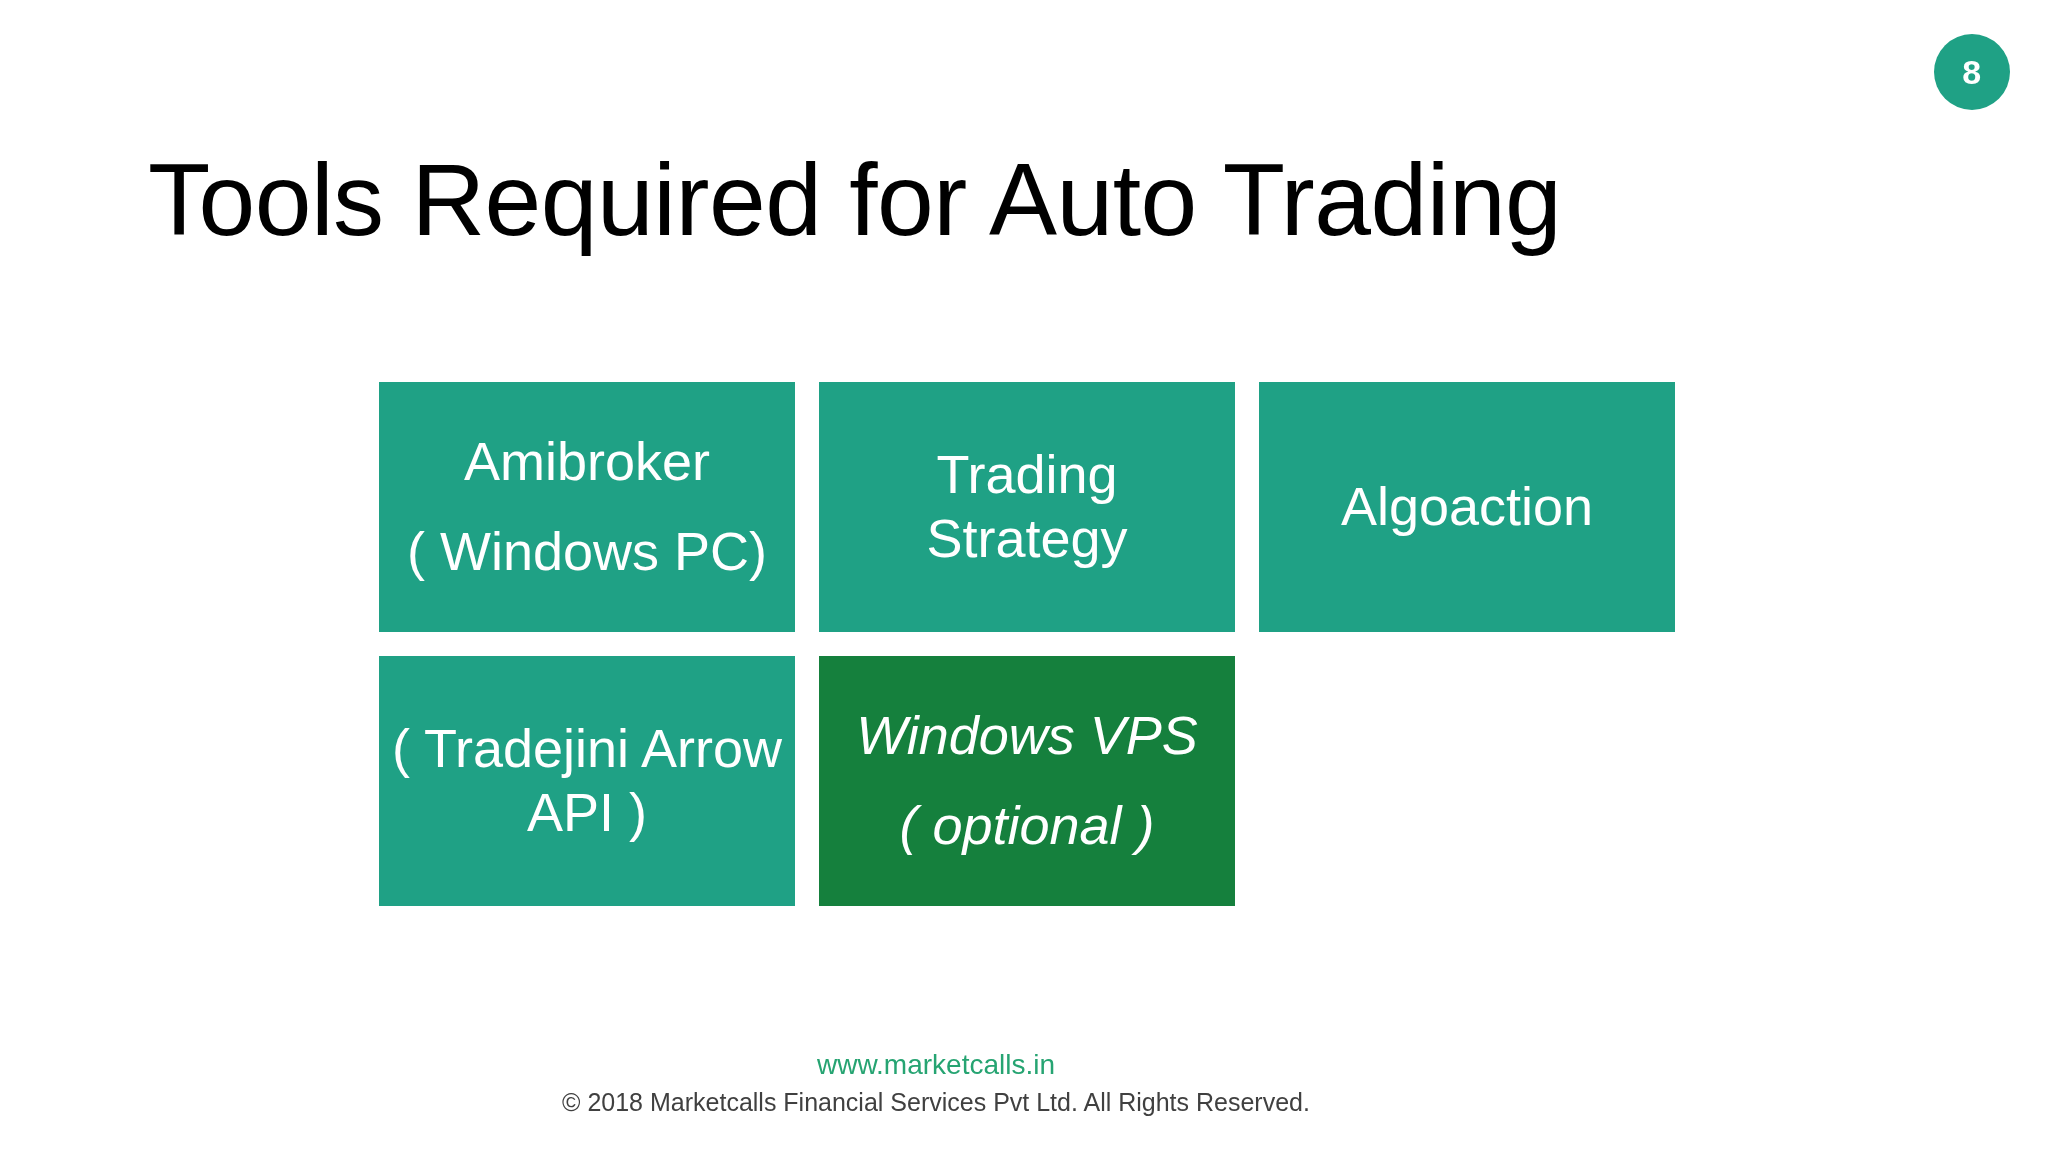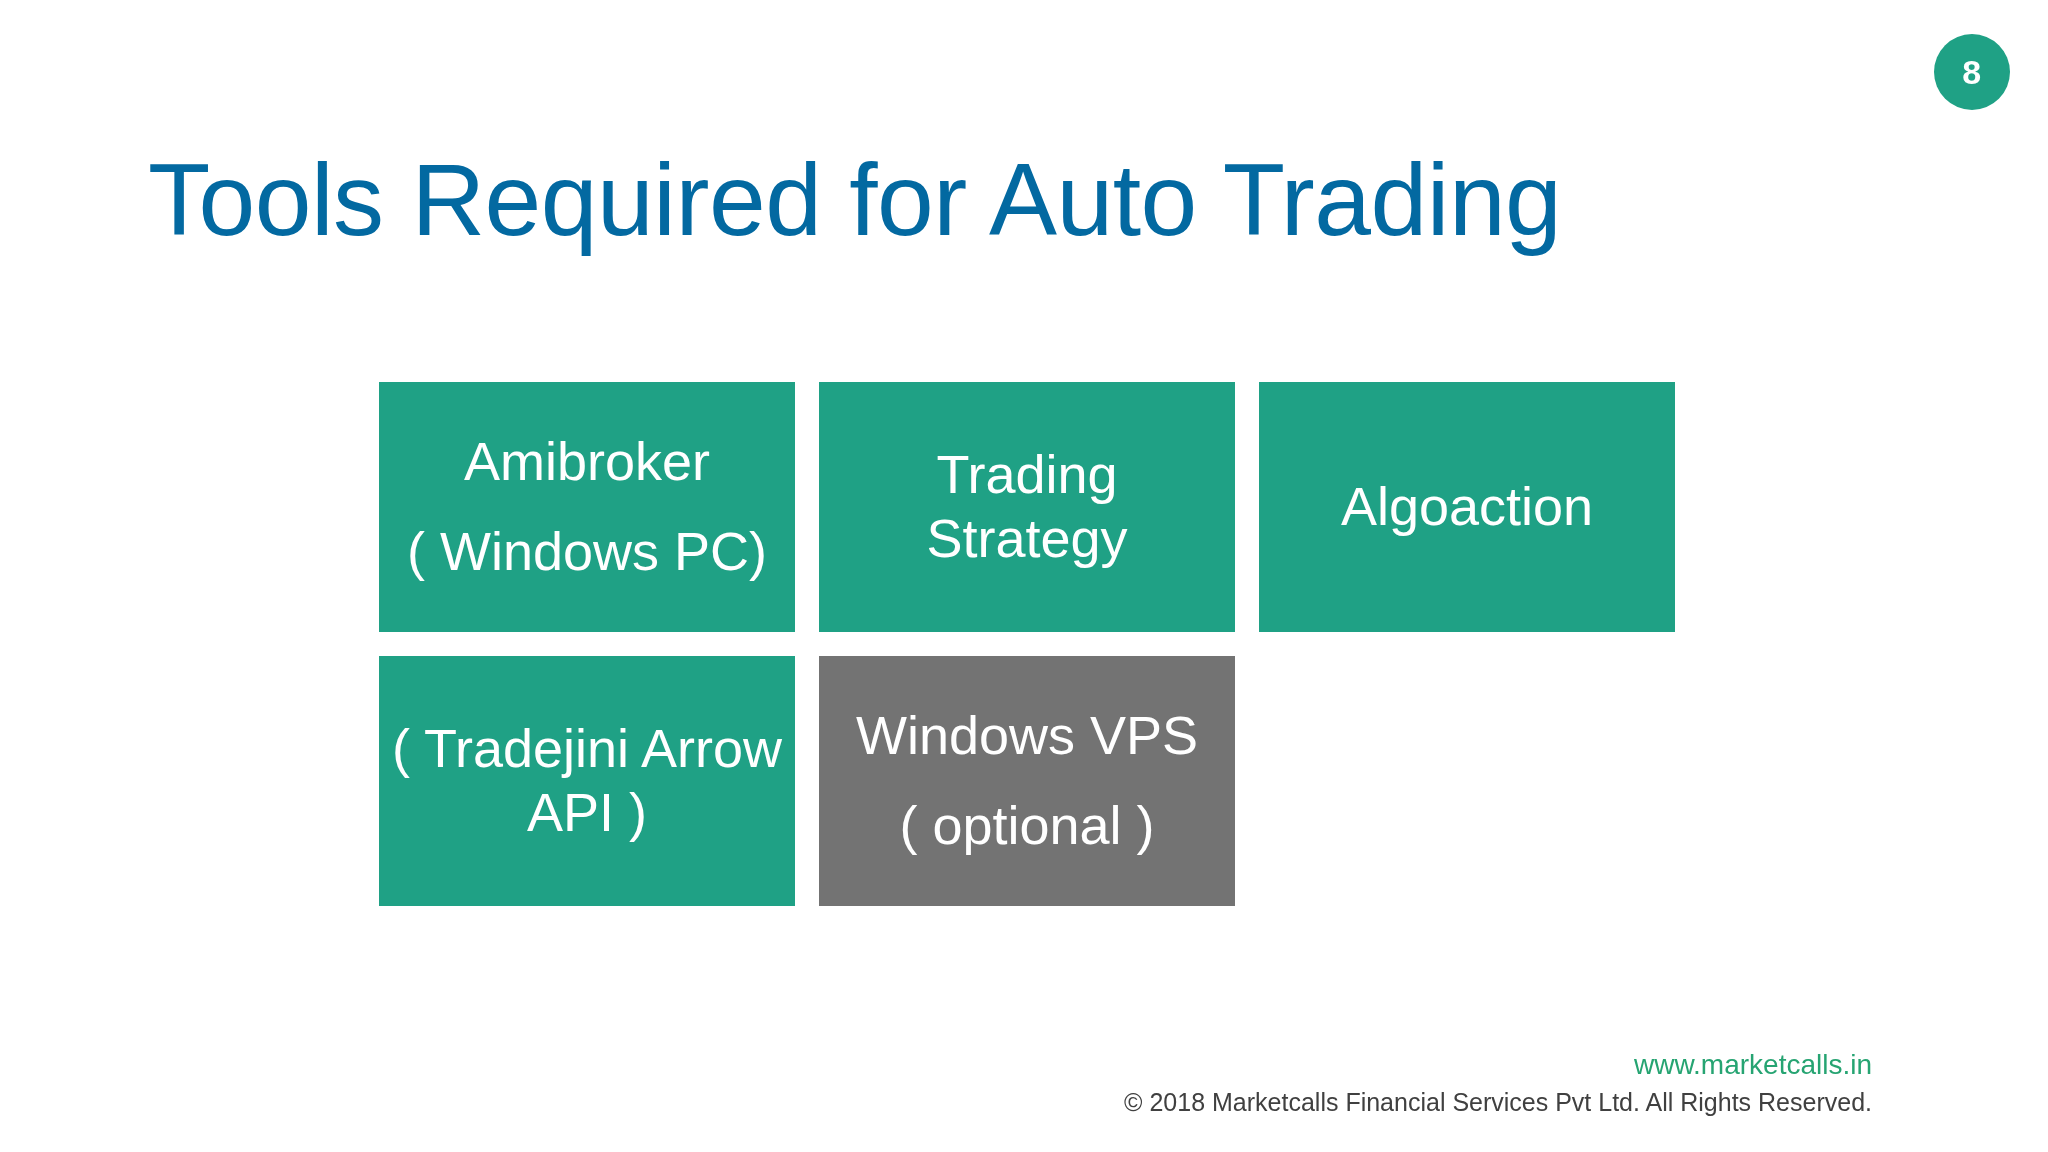--- a/index.html
+++ b/index.html
@@ -36,21 +36,21 @@
     letter-spacing: 0.5px;
   }
 
   
   .slide-title {
     position: absolute;
     left: 148px;
     top: 74px;
     font-size: 102px;
     line-height: 1.15;
-    color: #0369a1;
+    color: #000000;
     font-weight: normal;
     white-space: nowrap;
     letter-spacing: -0.5px;
   }
 
   
   .grid {
     position: absolute;
     left: 379px;
     top: 382px;
@@ -67,42 +67,42 @@
     display: flex;
     flex-direction: column;
     align-items: center;
     justify-content: center;
     box-sizing: border-box;
     padding: 4px 10px;
     color: #ffffff;
     text-align: center;
   }
   .card.teal  { background: #1fa185; }
-  .card.orange{ background: #737373; }
+  .card.orange{ background: #15803d; font-style: italic; }
 
   .card-line {
     font-size: 54px;
     line-height: 1.18;
     font-weight: normal;
     display: block;
     width: 100%;
   }
   
   .card-block + .card-block {
     margin-top: 26px;
   }
   .card-block { width: 100%; }
 
   
   .footer {
     position: absolute;
     left: 0;
     top: 1046px;
     width: 1872px;
-    text-align: right;
+    text-align: center;
   }
   .footer-site {
     font-size: 28px;
     color: #26a472;
     line-height: 1.35;
   }
   .footer-copy {
     font-size: 25px;
     color: #404040;
     line-height: 1.35;

